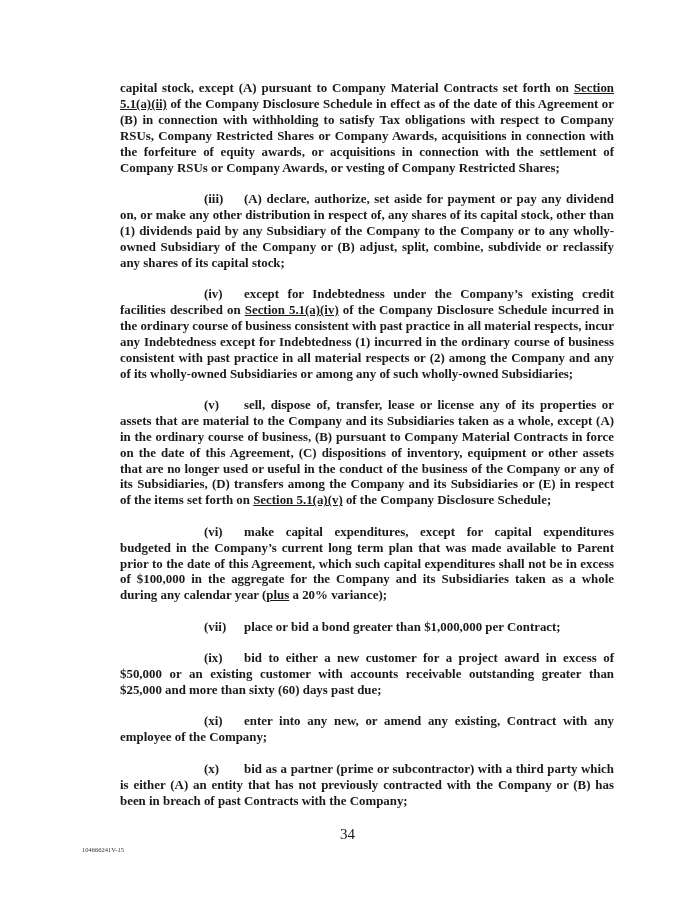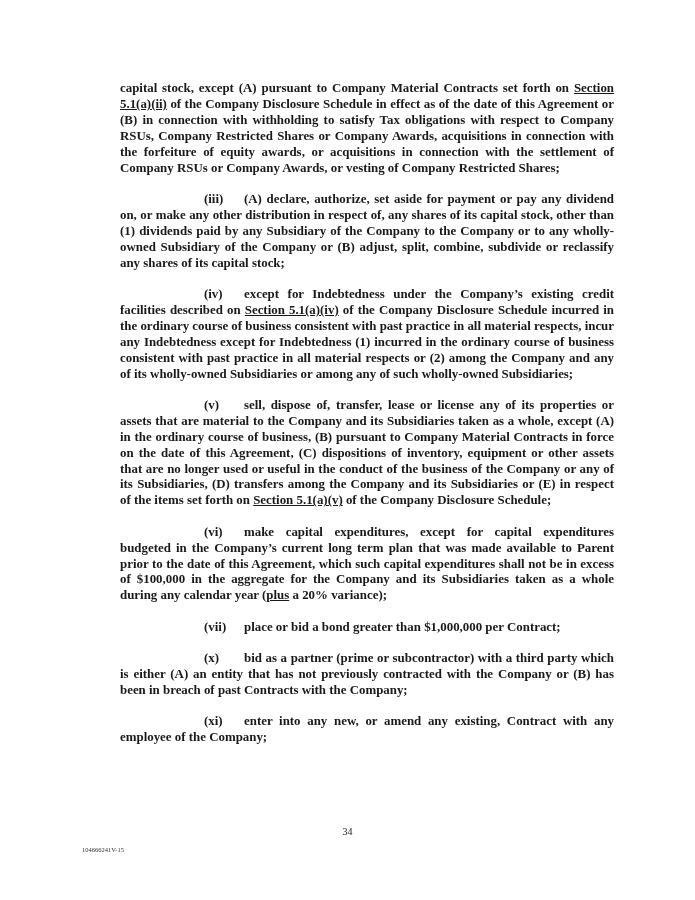--- a/index.html
+++ b/index.html
@@ -43,40 +43,41 @@
     .u {
       text-decoration: underline;
       text-underline-offset: 1px;
     }
     .page-number {
       position: absolute;
       left: 0;
       width: 695px;
       top: 826px;
       text-align: center;
-      font-size: 10px;
+      font-size: 15px;
     }
     .doc-id {
       position: absolute;
       left: 82px;
       top: 846px;
       font-size: 6.5px;
       color: #333;
     }
   </style>
 </head>
 <body>
 
 <div class="page">
   <p class="para first" id="intro"><span>capital stock, except (A) pursuant to Company Material Contracts set forth on </span><span class="u">Section 5.1(a)(ii)</span><span> of the Company Disclosure Schedule in effect as of the date of this Agreement or (B) in connection with withholding to satisfy Tax obligations with respect to Company RSUs, Company Restricted Shares or Company Awards, acquisitions in connection with the forfeiture of equity awards, or acquisitions in connection with the settlement of Company RSUs or Company Awards, or vesting of Company Restricted Shares;</span></p>
   <div id="items">
       <p class="para"><span class="item-indent"></span><span class="num">(iii)</span><span>(A) declare, authorize, set aside for payment or pay any dividend on, or make any other distribution in respect of, any shares of its capital stock, other than (1) dividends paid by any Subsidiary of the Company to the Company or to any wholly-owned Subsidiary of the Company or (B) adjust, split, combine, subdivide or reclassify any shares of its capital stock;</span></p>
       <p class="para"><span class="item-indent"></span><span class="num">(iv)</span><span>except for Indebtedness under the Company’s existing credit facilities described on </span><span class="u">Section 5.1(a)(iv)</span><span> of the Company Disclosure Schedule incurred in the ordinary course of business consistent with past practice in all material respects, incur any Indebtedness except for Indebtedness (1) incurred in the ordinary course of business consistent with past practice in all material respects or (2) among the Company and any of its wholly-owned Subsidiaries or among any of such wholly-owned Subsidiaries;</span></p>
       <p class="para"><span class="item-indent"></span><span class="num">(v)</span><span>sell, dispose of, transfer, lease or license any of its properties or assets that are material to the Company and its Subsidiaries taken as a whole, except (A) in the ordinary course of business, (B) pursuant to Company Material Contracts in force on the date of this Agreement, (C) dispositions of inventory, equipment or other assets that are no longer used or useful in the conduct of the business of the Company or any of its Subsidiaries, (D) transfers among the Company and its Subsidiaries or (E) in respect of the items set forth on </span><span class="u">Section 5.1(a)(v)</span><span> of the Company Disclosure Schedule;</span></p>
       <p class="para"><span class="item-indent"></span><span class="num">(vi)</span><span>make capital expenditures, except for capital expenditures budgeted in the Company’s current long term plan that was made available to Parent prior to the date of this Agreement, which such capital expenditures shall not be in excess of $100,000 in the aggregate for the Company and its Subsidiaries taken as a whole during any calendar year (</span><span class="u">plus</span><span> a 20% variance);</span></p>
       <p class="para"><span class="item-indent"></span><span class="num">(vii)</span><span>place or bid a bond greater than $1,000,000 per Contract;</span></p>
+      <p class="para"><span class="item-indent"></span><span class="num">(ix)</span><span>bid to either a new customer for a project award in excess of $50,000 or an existing customer with accounts receivable outstanding greater than $25,000 and more than sixty (60) days past due;</span></p>
+      <p class="para"><span class="item-indent"></span><span class="num">(xi)</span><span>enter into any new, or amend any existing, Contract with any employee of the Company;</span></p>
       <p class="para"><span class="item-indent"></span><span class="num">(x)</span><span>bid as a partner (prime or subcontractor) with a third party which is either (A) an entity that has not previously contracted with the Company or (B) has been in breach of past Contracts with the Company;</span></p>
-      <p class="para"><span class="item-indent"></span><span class="num">(xi)</span><span>enter into any new, or amend any existing, Contract with any employee of the Company;</span></p>
     </div>
 </div>
 
 <div class="page-number">34</div>
 <div class="doc-id">104666241V-15</div>
 
 </body></html>

